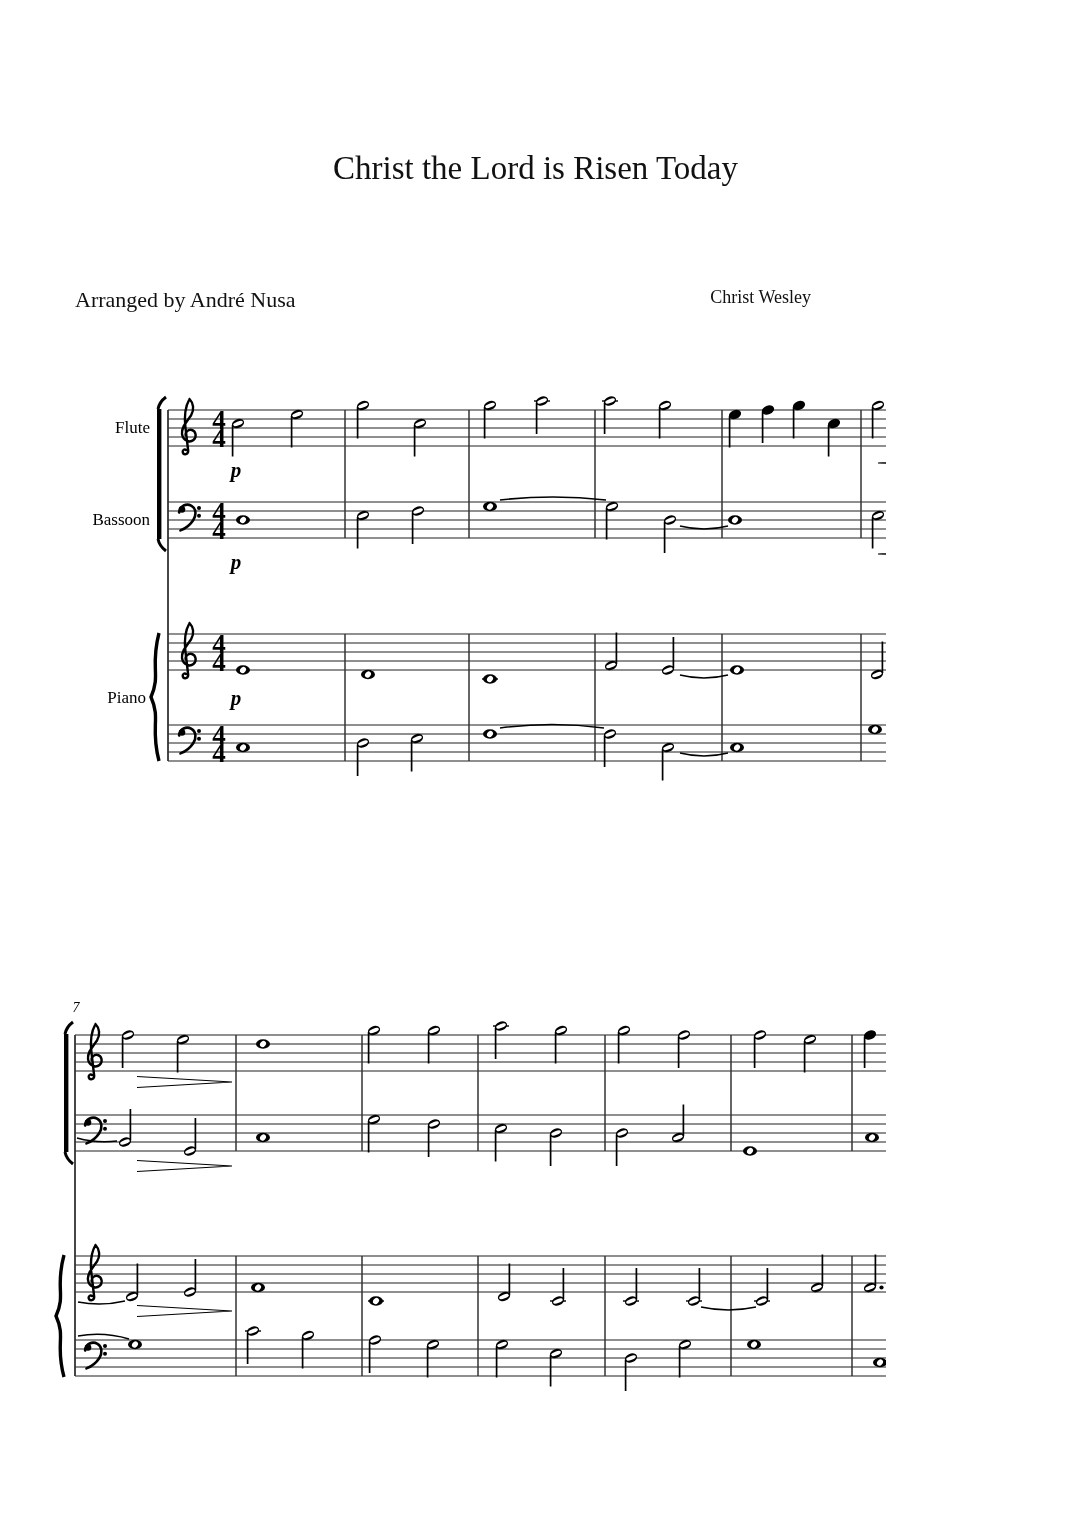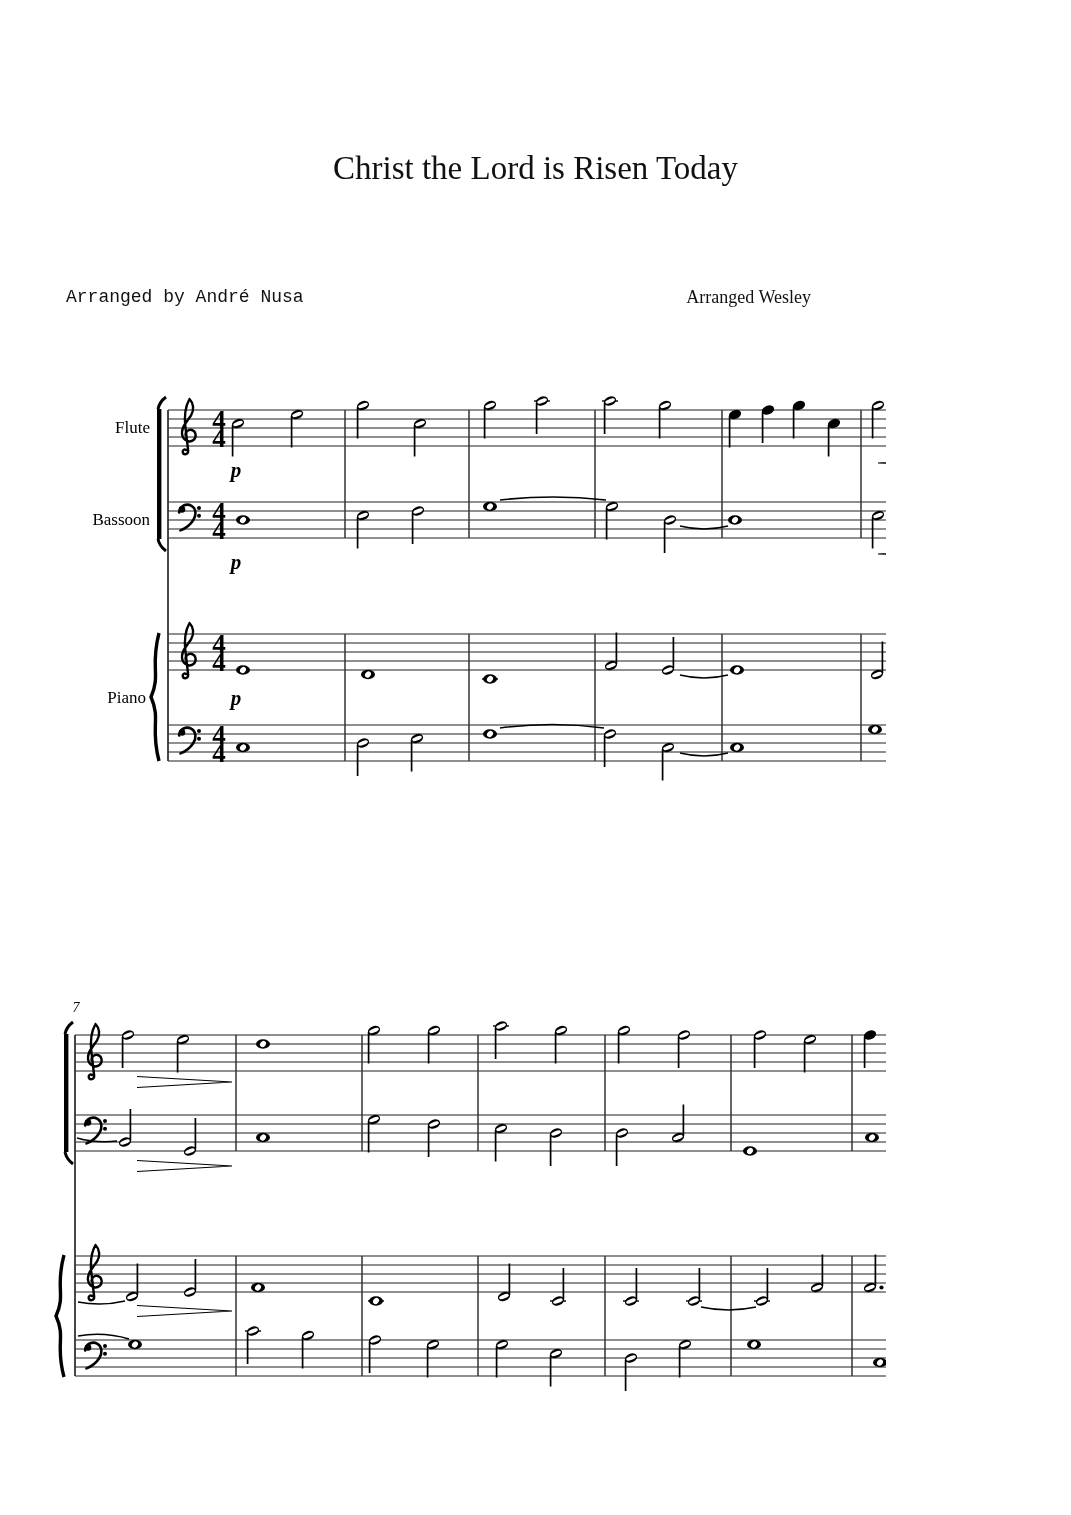--- a/index.html
+++ b/index.html
@@ -1,30 +1,30 @@
 <!DOCTYPE html>
 <html><head>
 <meta charset="utf-8">
 <style>
   html,body{margin:0;padding:0;background:#fff;}
   #page{position:relative;width:886px;height:1515px;background:#ffffff;overflow:hidden;
         font-family:"Liberation Serif","DejaVu Serif",serif;}
   .txt{position:absolute;color:#111;white-space:nowrap;}
   #title{left:0;top:150px;width:1071px;text-align:center;font-size:33px;}
-  #arranger{left:66px;top:287px;font-size:18px;font-family:Liberation Mono, monospace;}
+  #arranger{left:75px;top:287px;font-size:22px;}
   #composer{right:75px;top:287px;font-size:18px;}
   svg{position:absolute;left:0;top:0;}
 </style>
 </head>
 <body>
 
 <div id="page">
   <div id="title" class="txt">Christ the Lord is Risen Today</div>
   <div id="arranger" class="txt">Arranged by André Nusa</div>
-  <div id="composer" class="txt">Arranged Wesley</div>
+  <div id="composer" class="txt">Christ Wesley</div>
   <svg id="score" width="1071" height="1515" viewBox="0 0 1071 1515">
       <g>
         <g>
           <line x1="168" y1="410" x2="985" y2="410" stroke="#6a6a6a" stroke-width="1.3"></line>
           <line x1="168" y1="419" x2="985" y2="419" stroke="#6a6a6a" stroke-width="1.3"></line>
           <line x1="168" y1="428" x2="985" y2="428" stroke="#6a6a6a" stroke-width="1.3"></line>
           <line x1="168" y1="437" x2="985" y2="437" stroke="#6a6a6a" stroke-width="1.3"></line>
           <line x1="168" y1="446" x2="985" y2="446" stroke="#6a6a6a" stroke-width="1.3"></line>
         </g>
         <g>

